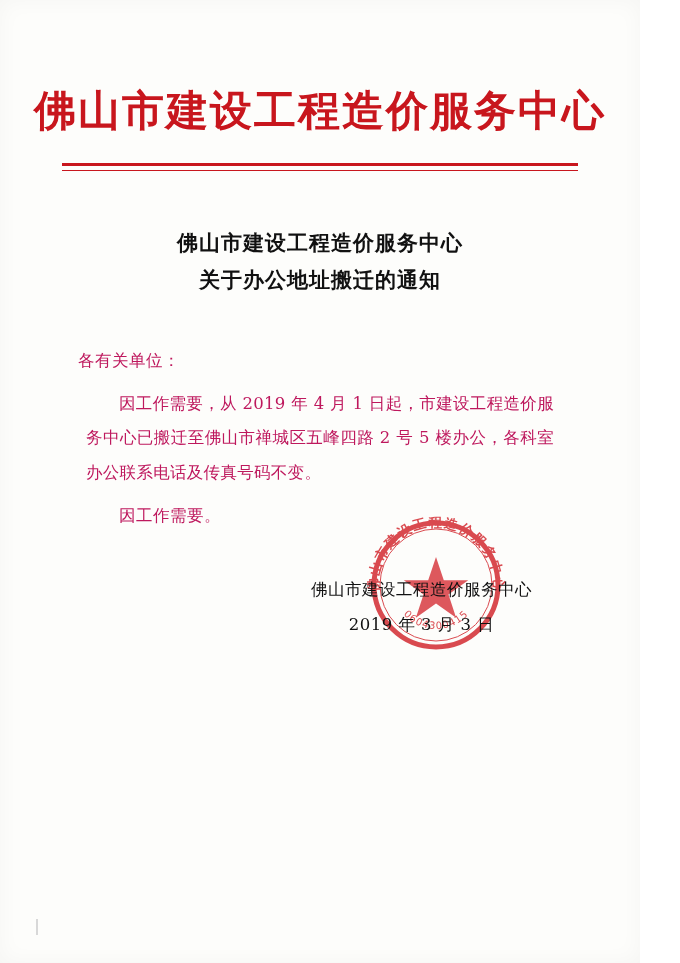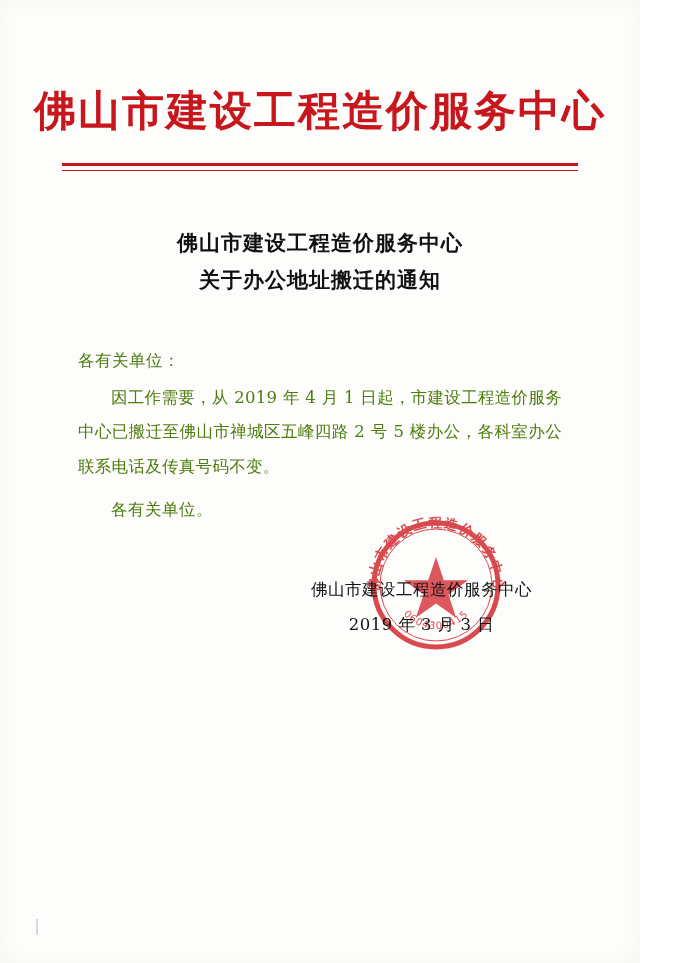--- a/index.html
+++ b/index.html
@@ -76,30 +76,30 @@
   }
   .doc-title div { white-space: nowrap; }
 
   .body-block {
     position: absolute;
     left: 78px;
     right: 78px;
     top: 344px;
     font-family: "DejaVu Serif", "Liberation Serif", serif;
     font-size: 16.5px;
-    color: #4d7c0f;
+    color: #be185d;
     line-height: 2.1;
     text-align: justify;
   }
   .salutation {
     margin: 0 0 2px 0;
     letter-spacing: 0.5px;
   }
   .para {
-    margin: 0;
+    margin: 8px;
     text-indent: 2em;
     letter-spacing: 0.3px;
   }
   .para-close {
     margin-top: 8px;
     text-indent: 2em;
     letter-spacing: 0.5px;
   }
 
   .signature {
@@ -148,21 +148,21 @@
   <div class="letterhead-rule-thin"></div>
 
   <div class="doc-title">
     <div>佛山市建设工程造价服务中心</div>
     <div>关于办公地址搬迁的通知</div>
   </div>
 
   <div class="body-block">
     <p class="salutation">各有关单位：</p>
     <p class="para">因工作需要，从 2019 年 4 月 1 日起，市建设工程造价服务中心已搬迁至佛山市禅城区五峰四路 2 号 5 楼办公，各科室办公联系电话及传真号码不变。</p>
-    <p class="para para-close">各有关单位。</p>
+    <p class="para para-close">因工作需要。</p>
   </div>
 
   <div class="seal">
     <svg width="160" height="160" viewBox="0 0 160 160" xmlns="http://www.w3.org/2000/svg">
       <defs>
         <path id="sealArcTop" d="M 22,80 A 58,58 0 0 1 138,80" fill="none"></path>
         <path id="sealArcBottom" d="M 36,80 A 44,44 0 0 0 124,80" fill="none"></path>
       </defs>
       <circle cx="80" cy="80" r="62" fill="none" stroke="#d2232a" stroke-width="5"></circle>
       <circle cx="80" cy="80" r="56" fill="none" stroke="#d2232a" stroke-width="1"></circle>

